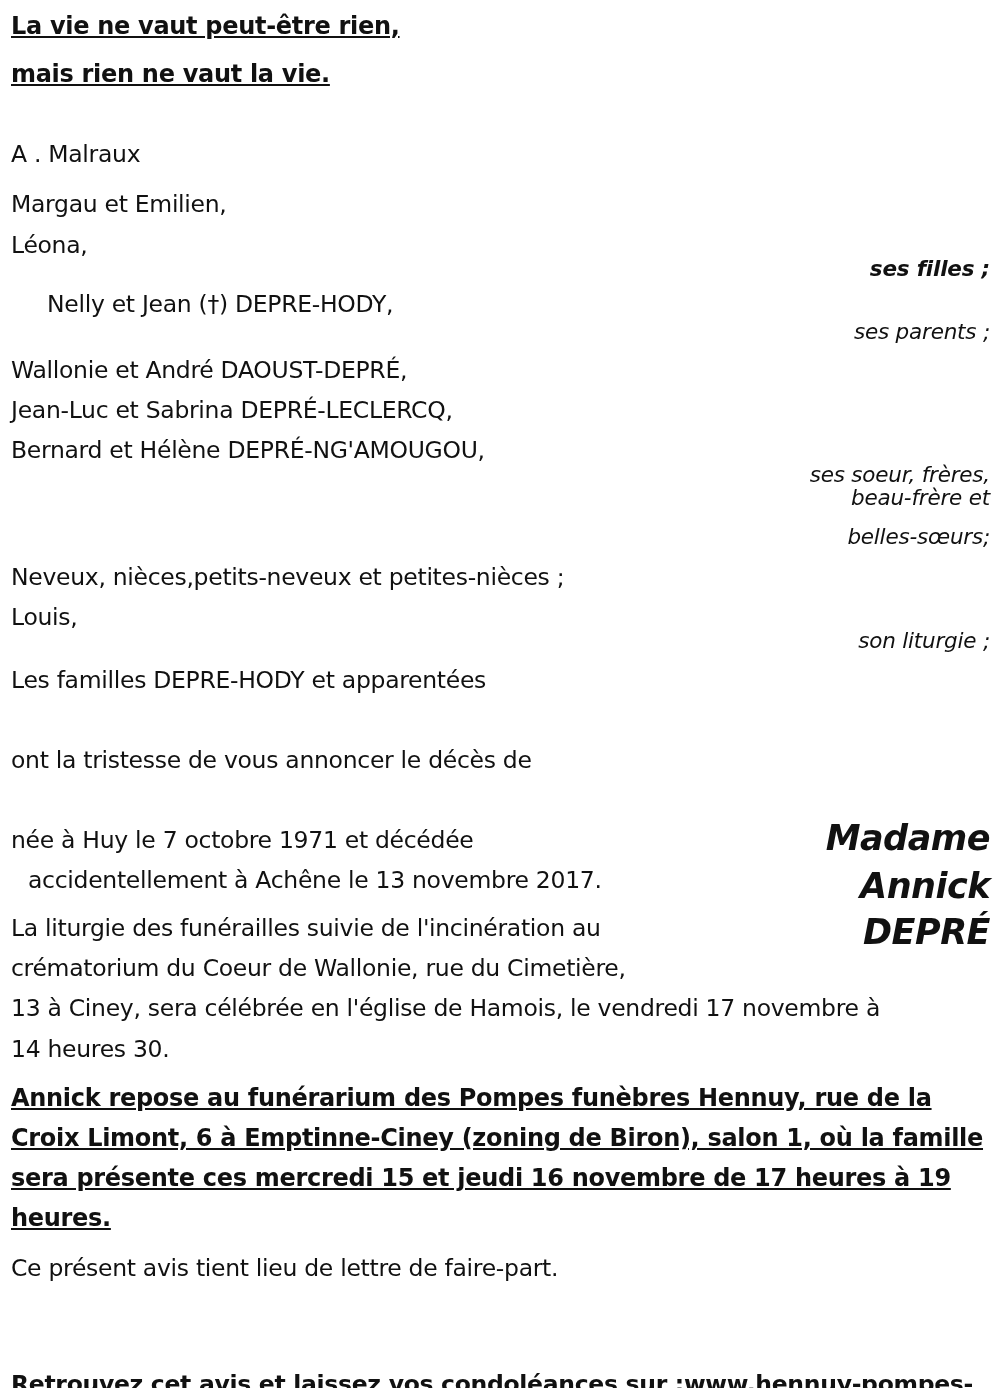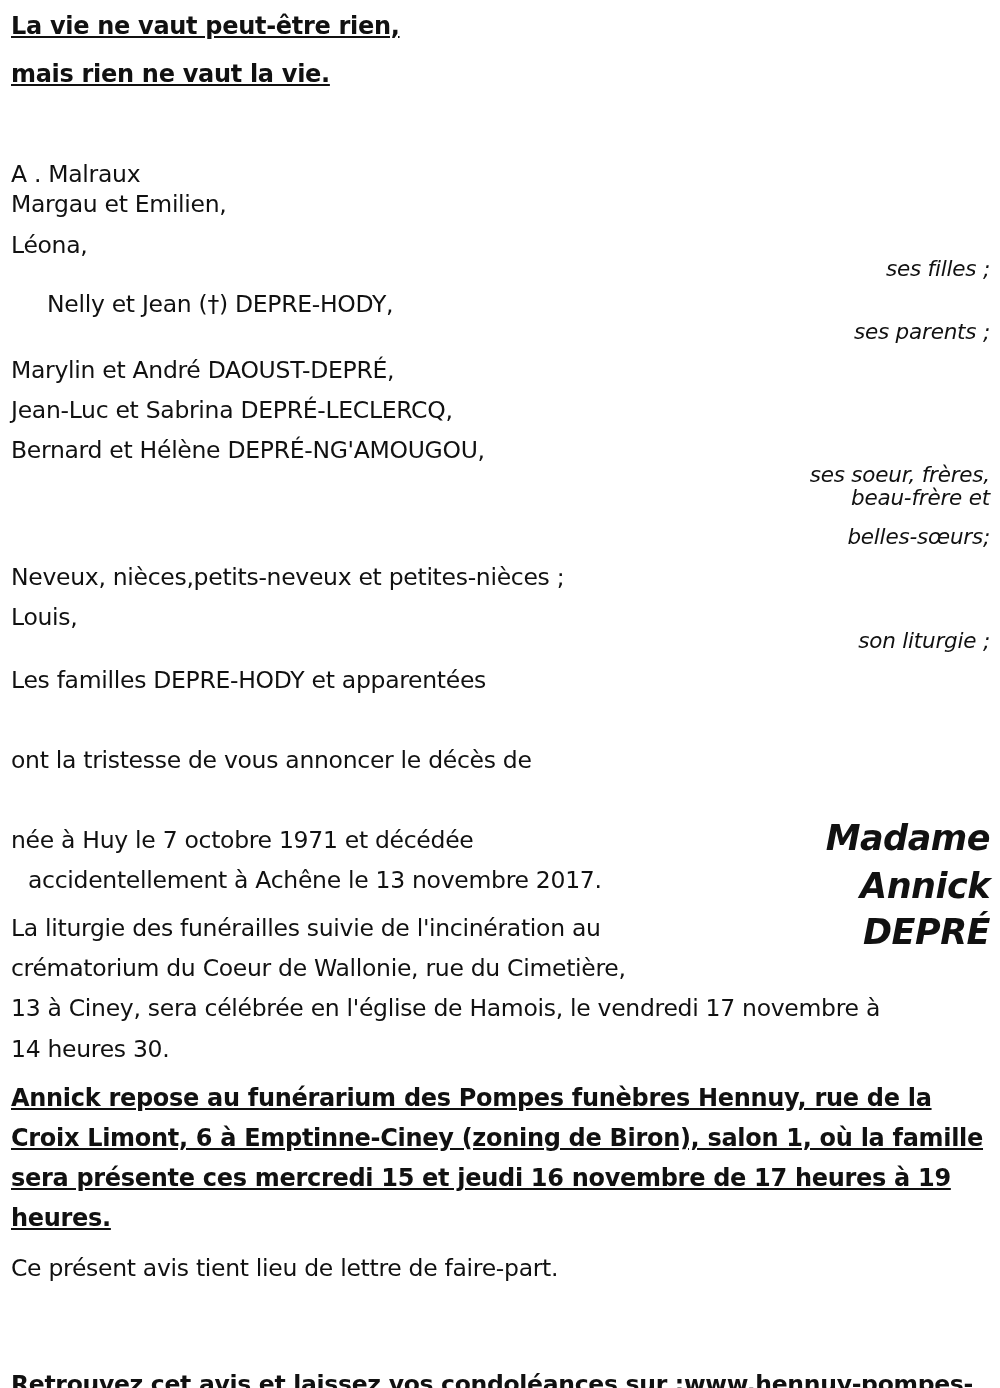--- a/index.html
+++ b/index.html
@@ -13,30 +13,30 @@
     .role { font-style:italic; font-size:21.5px; right:10px; text-align:right; letter-spacing:-0.2px; }
     .name { font-weight:bold; font-style:italic; font-size:35px; right:10px; text-align:right; letter-spacing:-0.5px; }
     .para { left:11px; width:980px; white-space:normal; line-height:40px; }
   </style>
 </head>
 <body>
 
 <div>
   <div class="abs bold" style="left:11px; top:12px;">La vie ne vaut peut-être rien,</div>
   <div class="abs bold" style="left:11px; top:60px;">mais rien ne vaut la vie.</div>
-  <div class="abs reg" style="left:11px; top:140px;margin-top:20px;">A . Malraux</div>
+  <div class="abs reg" style="left:11px; top:140px;">A . Malraux</div>
 
   <div class="abs reg" style="left:11px; top:190px;">Margau et Emilien,</div>
   <div class="abs reg" style="left:11px; top:231px;">Léona,</div>
-  <div class="abs role" style="top:256px;">ses filles ;</div>
+  <div class="abs role" style="top:256px;font-weight:bold;">ses filles ;</div>
 
   <div class="abs reg" style="left:11px; top:290px;margin-left:36px;">Nelly et Jean (†) DEPRE-HODY,</div>
   <div class="abs role" style="top:319px;">ses parents ;</div>
 
-  <div class="abs reg" style="left:11px; top:356px;">Marylin et André DAOUST-DEPRÉ,</div>
+  <div class="abs reg" style="left:11px; top:356px;">Wallonie et André DAOUST-DEPRÉ,</div>
   <div class="abs reg" style="left:11px; top:396px;">Jean-Luc et Sabrina DEPRÉ-LECLERCQ,</div>
   <div class="abs reg" style="left:11px; top:436px;">Bernard et Hélène DEPRÉ-NG'AMOUGOU,</div>
   <div class="abs role" style="top:462px;text-align:center;">ses soeur, frères,</div>
   <div class="abs role" style="top:485px;">beau-frère et</div>
   <div class="abs role" style="top:524px;">belles-sœurs;</div>
 
   <div class="abs reg" style="left:11px; top:563px;">Neveux, nièces,petits-neveux et petites-nièces ;</div>
   <div class="abs reg" style="left:11px; top:603px;">Louis,</div>
   <div class="abs role" style="top:628px;">son liturgie ;</div>
 

